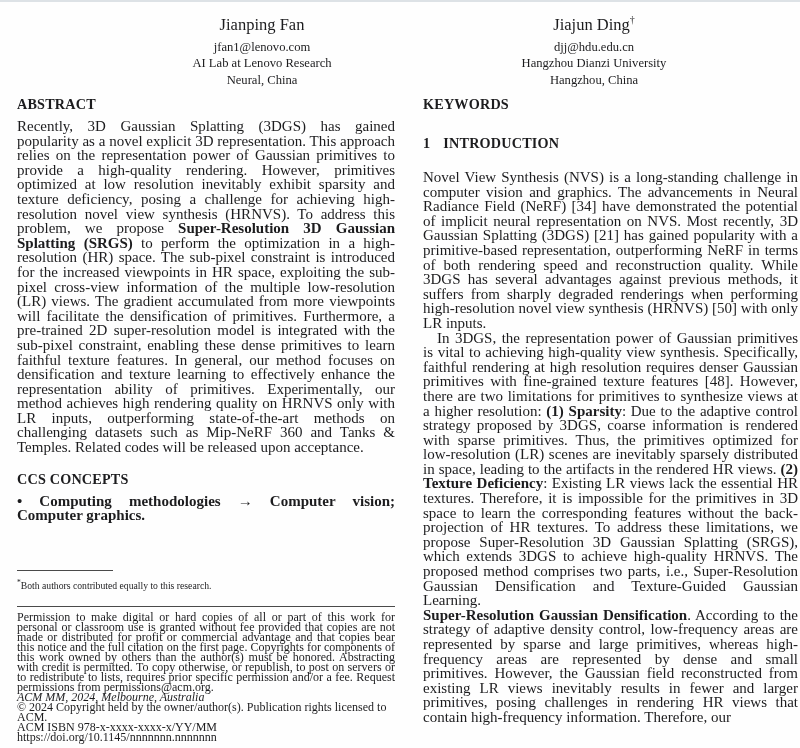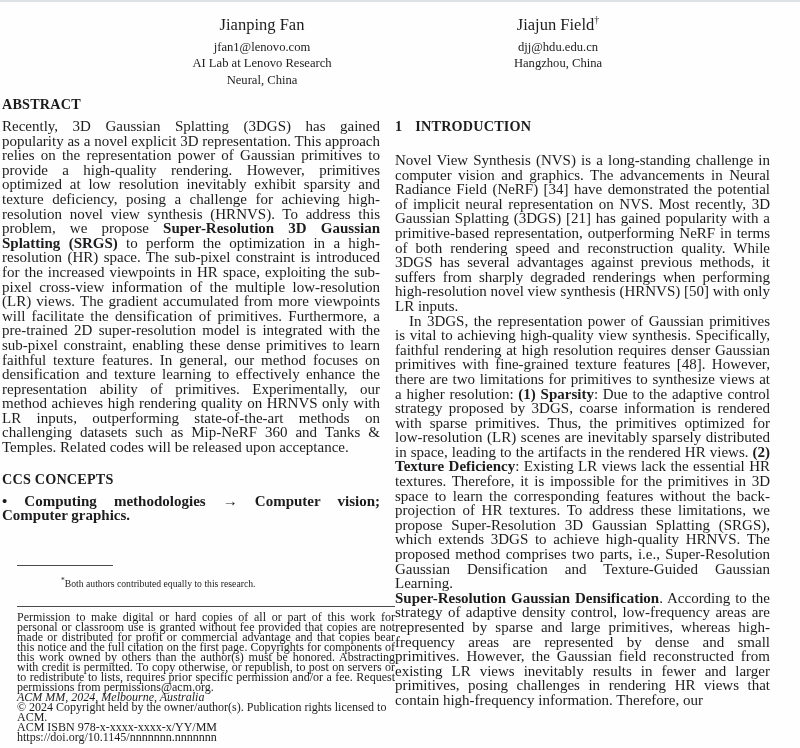--- a/index.html
+++ b/index.html
@@ -3,36 +3,36 @@
 <meta charset="utf-8">
 <style>
   * { box-sizing: border-box; }
   body { margin: 0; background: #ffffff; }
   .page {
     position: relative; width: 800px; height: 748px; overflow: hidden;
     background: #fefefe; color: #1c1c1e;
     font-family: "Liberation Serif", "DejaVu Serif", serif;
   }
   .top-edge { position: absolute; top: 0; left: 0; right: 0; height: 2px; background: #dde2e6; }
-  .authors { display: flex; padding-top: 14px; margin-left: 132px; gap: 36px; }
+  .authors { display: flex; padding-top: 14px; margin-left: 132px; gap: 72px; }
   .author { width: 260px; text-align: center; }
   .author .name { font-size: 16.5px; margin-bottom: 4px; }
   .author .name sup { font-size: 10px; }
   .author .detail { font-size: 12.6px; line-height: 16.5px; }
-  .columns { display: flex; margin-top: 8px; padding-left: 2px; gap: 15px; }
+  .columns { display: flex; margin-top: 8px; padding-left: 17px; gap: 28px; }
   .col-left { width: 378px; }
   .col-right { width: 375px; }
   h2.section { font-size: 14.2px; font-weight: bold; margin: 0 0 6px 0; letter-spacing: 0.2px; }
   .body-text { font-size: 15px; line-height: 14.6px; text-align: justify; margin: 0; hyphens: auto; }
   .b { font-weight: bold; }
   .ccs-block { margin-top: 16px; }
   .ccs-text { font-weight: bold; }
   .bottom-block { position: absolute; left: 17px; bottom: 6px; width: 378px; }
   .fn-rule { width: 96px; border: 0; border-top: 1px solid #4a4a4a; margin: 0 0 5px 0; }
-  .fn { font-size: 9.7px; line-height: 19px; margin-left: 44px; }
+  .fn { font-size: 9.7px; line-height: 14px; }
   .fn sup { font-size: 7.5px; }
   .perm-rule { border: 0; border-top: 1px solid #4a4a4a; margin: 13px 0 5px 0; width: 100%; }
   .small { font-size: 12px; line-height: 10px; text-align: justify; margin: 0; }
   .venue { font-style: italic; text-align: left; }
   .kw-line { margin-bottom: 0; }
   h2.intro-head { margin-top: 22px; margin-bottom: 18px; }
   h2.intro-head .num { margin-right: 13px; }
   .indented { text-indent: 14px; }
 </style>
 </head>
@@ -42,39 +42,41 @@
   <div class="top-edge"></div>
 
   <div class="authors">
     <div class="author">
       <div class="name"><span>Jianping Fan</span><sup></sup></div>
       <div class="detail">jfan1@lenovo.com</div>
       <div class="detail">AI Lab at Lenovo Research</div>
       <div class="detail">Neural, China</div>
     </div>
     <div class="author">
-      <div class="name"><span>Jiajun Field</span><sup>†</sup></div>
+      <div class="name"><span>Jiajun Ding</span><sup>†</sup></div>
       <div class="detail">djj@hdu.edu.cn</div>
+      <div class="detail">Hangzhou Dianzi University</div>
       <div class="detail">Hangzhou, China</div>
     </div>
   </div>
 
   <div class="columns">
 
     <div class="col-left">
       <h2 class="section">ABSTRACT</h2>
       <p class="body-text"><span>Recently, 3D Gaussian Splatting (3DGS) has gained popularity as a novel explicit 3D representation. This approach relies on the representation power of Gaussian primitives to provide a high-quality rendering. However, primitives optimized at low resolution inevitably exhibit sparsity and texture deficiency, posing a challenge for achieving high-resolution novel view synthesis (HRNVS). To address this problem, we propose </span><span class="b">Super-Resolution 3D Gaussian Splatting (SRGS)</span><span> to perform the optimization in a high-resolution (HR) space. The sub-pixel constraint is introduced for the increased viewpoints in HR space, exploiting the sub-pixel cross-view information of the multiple low-resolution (LR) views. The gradient accumulated from more viewpoints will facilitate the densification of primitives. Furthermore, a pre-trained 2D super-resolution model is integrated with the sub-pixel constraint, enabling these dense primitives to learn faithful texture features. In general, our method focuses on densification and texture learning to effectively enhance the representation ability of primitives. Experimentally, our method achieves high rendering quality on HRNVS only with LR inputs, outperforming state-of-the-art methods on challenging datasets such as Mip-NeRF 360 and Tanks &amp; Temples. Related codes will be released upon acceptance.</span></p>
 
       <div class="ccs-block">
         <h2 class="section">CCS CONCEPTS</h2>
         <p class="body-text ccs-text">• Computing methodologies → Computer vision; Computer graphics.</p>
       </div>
     </div>
 
     <div class="col-right">
+      <h2 class="section">KEYWORDS</h2>
 
       <h2 class="section intro-head"><span class="num">1</span><span>INTRODUCTION</span></h2>
       <p class="body-text"><span>Novel View Synthesis (NVS) is a long-standing challenge in computer vision and graphics. The advancements in Neural Radiance Field (NeRF) [34] have demonstrated the potential of implicit neural representation on NVS. Most recently, 3D Gaussian Splatting (3DGS) [21] has gained popularity with a primitive-based representation, outperforming NeRF in terms of both rendering speed and reconstruction quality. While 3DGS has several advantages against previous methods, it suffers from sharply degraded renderings when performing high-resolution novel view synthesis (HRNVS) [50] with only LR inputs.</span></p>
       <p class="body-text indented"><span>In 3DGS, the representation power of Gaussian primitives is vital to achieving high-quality view synthesis. Specifically, faithful rendering at high resolution requires denser Gaussian primitives with fine-grained texture features [48]. However, there are two limitations for primitives to synthesize views at a higher resolution: </span><span class="b">(1) Sparsity</span><span>: Due to the adaptive control strategy proposed by 3DGS, coarse information is rendered with sparse primitives. Thus, the primitives optimized for low-resolution (LR) scenes are inevitably sparsely distributed in space, leading to the artifacts in the rendered HR views. </span><span class="b">(2) Texture Deficiency</span><span>: Existing LR views lack the essential HR textures. Therefore, it is impossible for the primitives in 3D space to learn the corresponding features without the back-projection of HR textures. To address these limitations, we propose Super-Resolution 3D Gaussian Splatting (SRGS), which extends 3DGS to achieve high-quality HRNVS. The proposed method comprises two parts, i.e., Super-Resolution Gaussian Densification and Texture-Guided Gaussian Learning.</span></p>
       <p class="body-text"><span class="b">Super-Resolution Gaussian Densification</span><span>. According to the strategy of adaptive density control, low-frequency areas are represented by sparse and large primitives, whereas high-frequency areas are represented by dense and small primitives. However, the Gaussian field reconstructed from existing LR views inevitably results in fewer and larger primitives, posing challenges in rendering HR views that contain high-frequency information. Therefore, our</span></p>
     </div>
   </div>
 
   <div class="bottom-block">
     <hr class="fn-rule">

